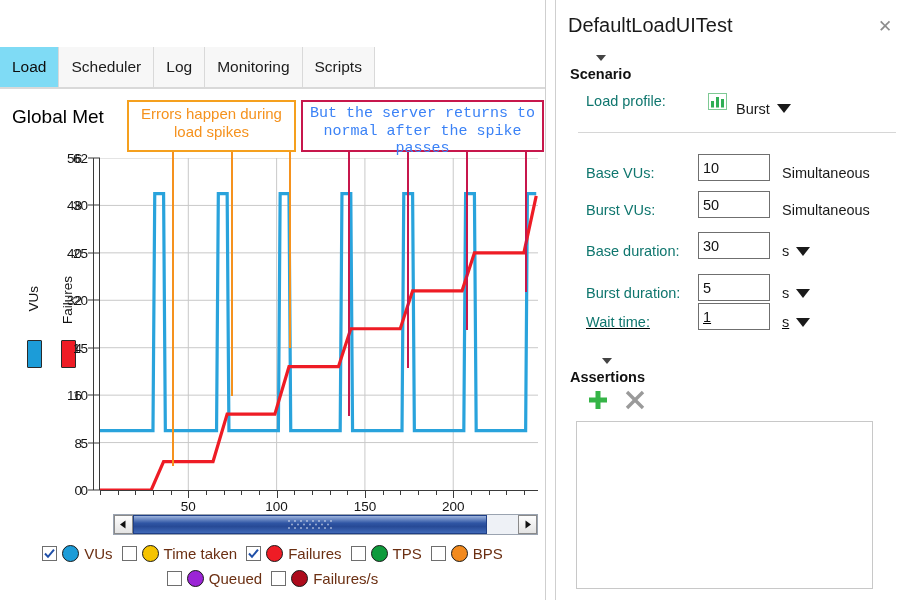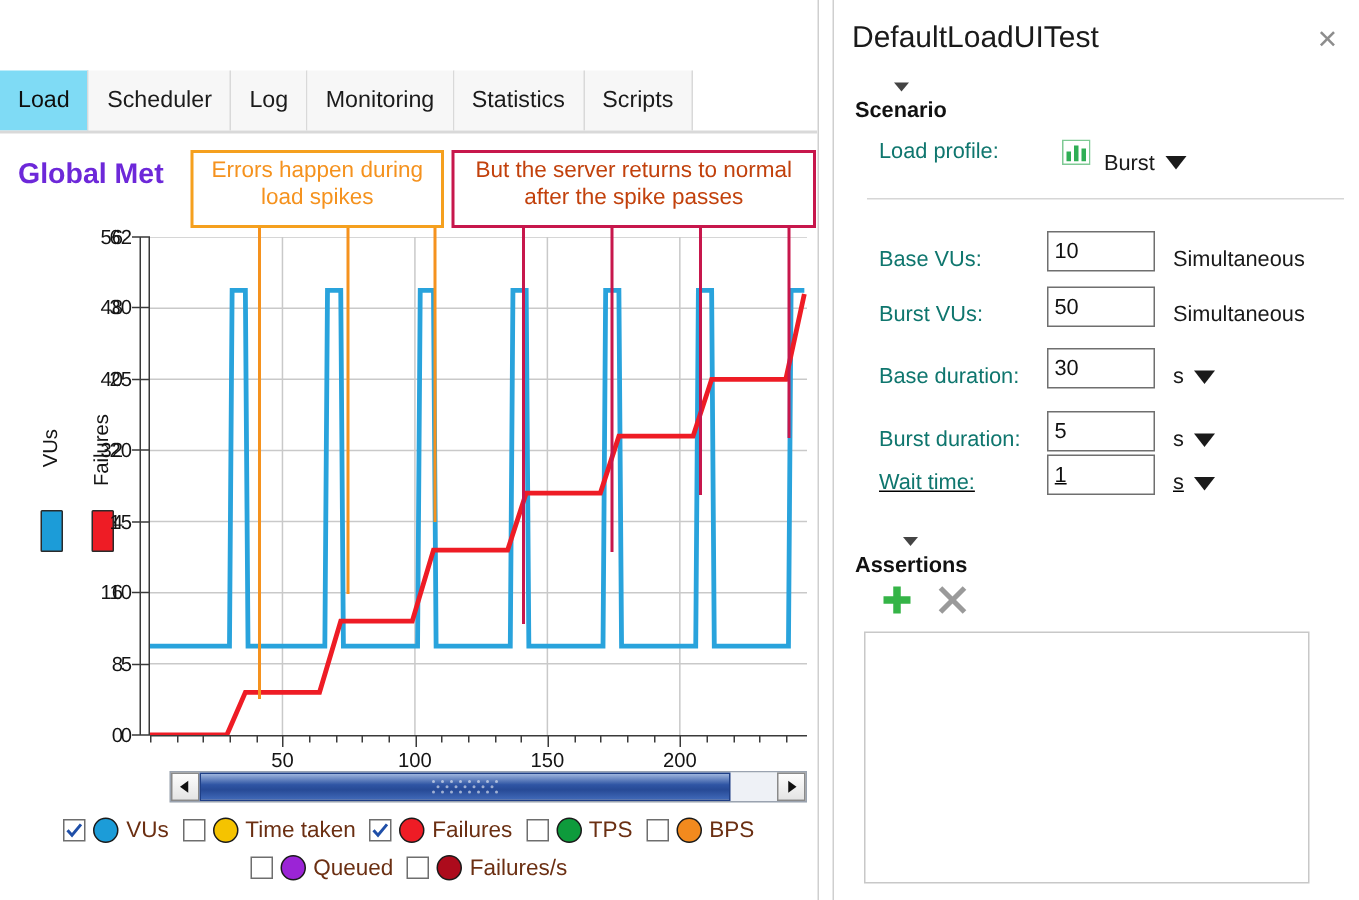--- a/index.html
+++ b/index.html
@@ -36,42 +36,42 @@
   }
   .tab.active { background: #7fdbf5; color: #0e0e0e; }
   #tab-underline {
     position: absolute; left: 0; top: 87px; width: 545px; height: 2px;
     background: #d9d9d9;
   }
 
   
   #chart-title {
     position: absolute; left: 12px; top: 106px;
-    font-size: 19px; font-weight: bold; color: #6d28d9;
+    font-size: 19px; font-weight: normal; color: #000000;
     white-space: nowrap;
   }
 
   
   .callout {
     position: absolute;
     box-sizing: border-box;
     background: #ffffff;
     text-align: center;
     line-height: 1.18;
     font-size: 15px;
     padding: 3px 6px 4px 6px;
     z-index: 7;
   }
   #callout-errors {
     left: 127px; top: 100px; width: 169px; height: 52px;
     border: 2px solid #F5A01E; color: #F5921E;
   }
   #callout-normal {
     left: 301px; top: 100px; width: 243px; height: 52px;
-    border: 2px solid #C7174C; color: #c2410c;
+    border: 2px solid #C7174C; color: #3b82f6; font-family: Liberation Mono, monospace;
   }
   .leader {
     position: absolute; width: 2px; z-index: 6;
   }
   .leader.orange { background: #F5921E; }
   .leader.crimson { background: #C7174C; }
 
   
   #plot {
     position: absolute; left: 100px; top: 158px; width: 438px; height: 332px;
@@ -251,23 +251,20 @@
           <span>Load</span>
         </div>
         <div class="tab">
           <span>Scheduler</span>
         </div>
         <div class="tab">
           <span>Log</span>
         </div>
         <div class="tab">
           <span>Monitoring</span>
-        </div>
-        <div class="tab">
-          <span>Statistics</span>
         </div>
         <div class="tab">
           <span>Scripts</span>
         </div>
       </div>
     <div id="tab-underline"></div>
 
     <div id="chart-title">Global Met</div>
 
     <div class="callout" id="callout-errors">

